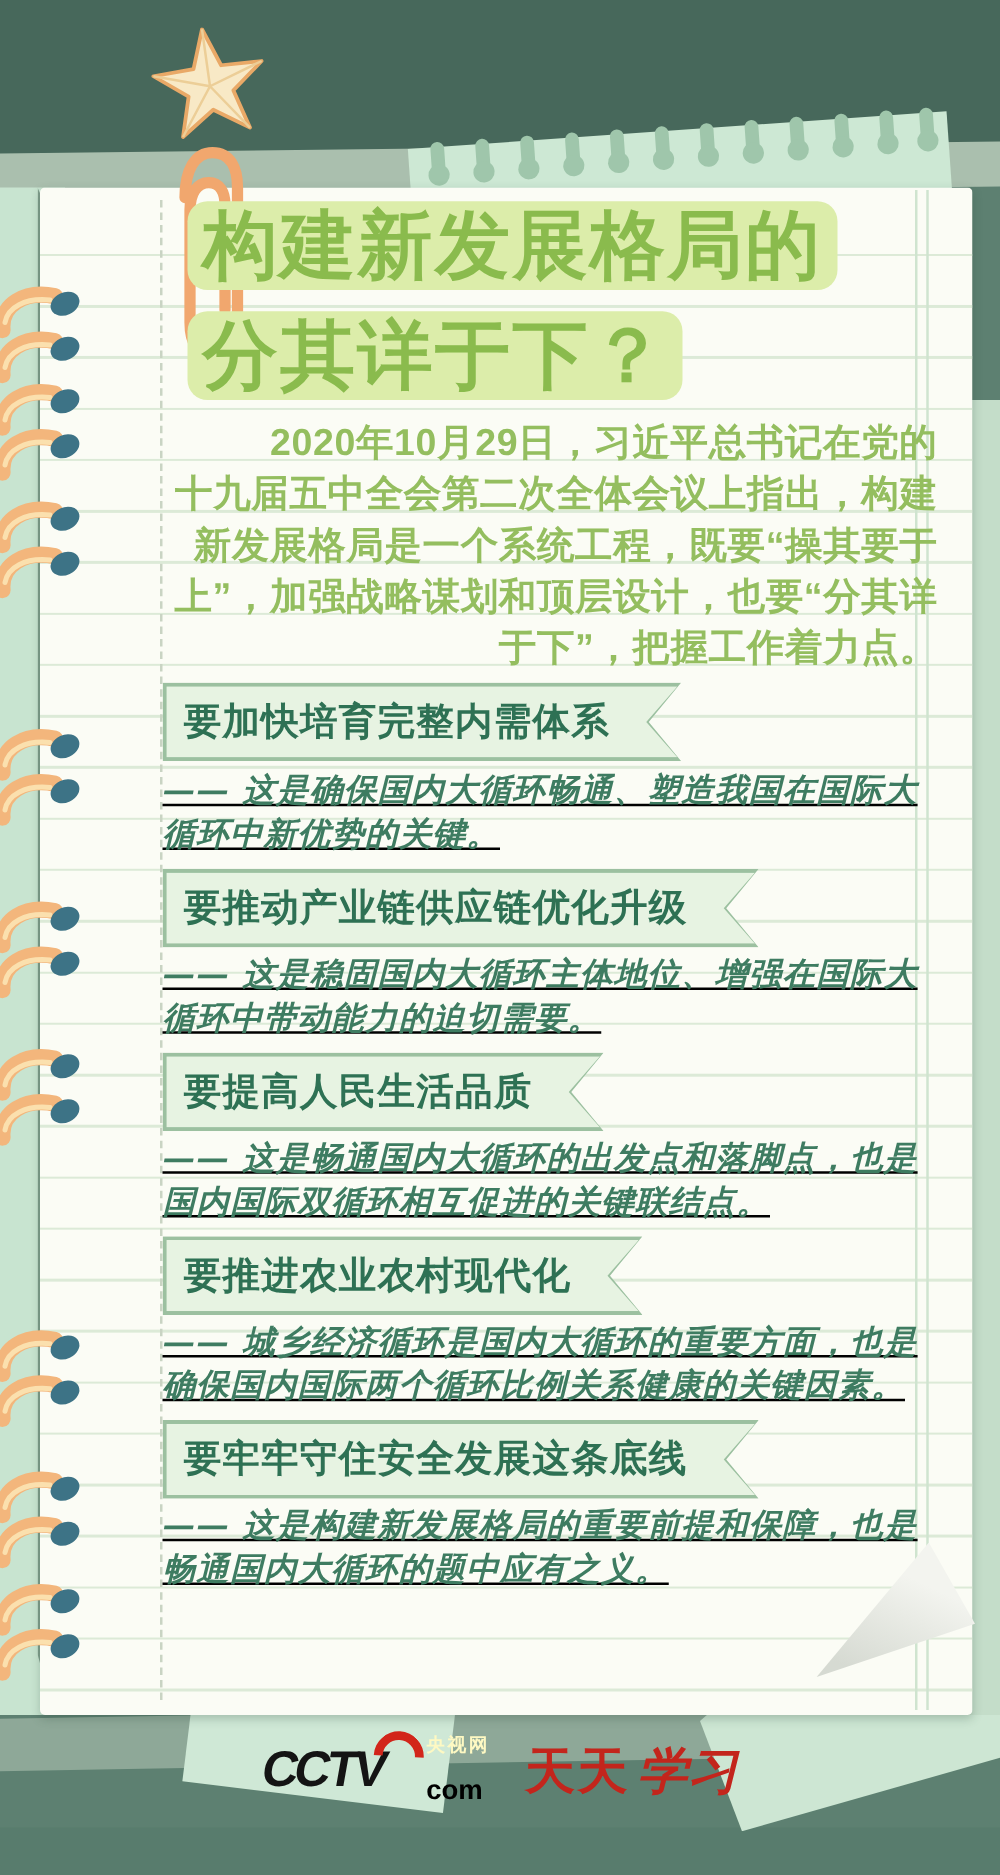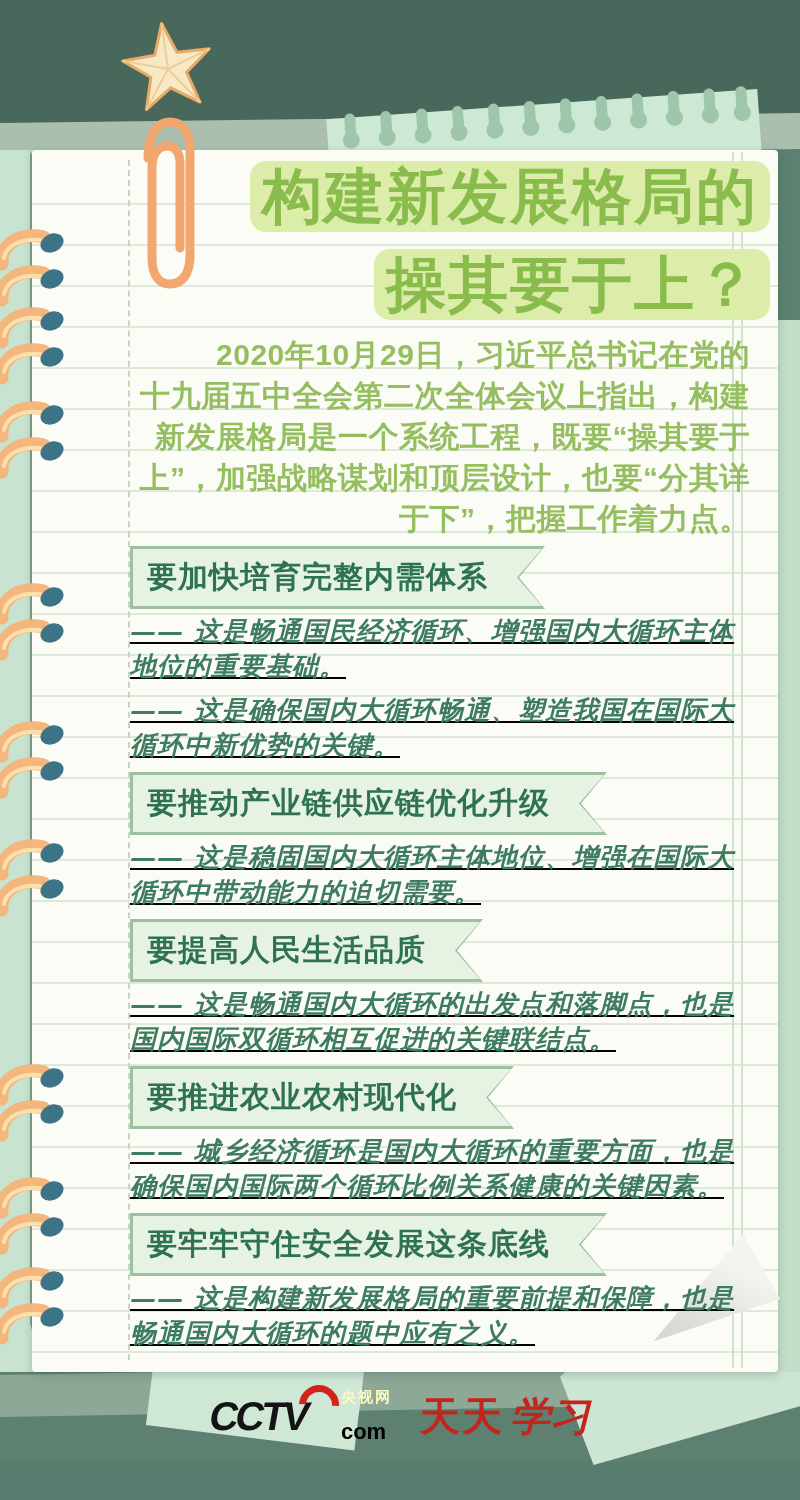--- a/index.html
+++ b/index.html
@@ -35,21 +35,21 @@
   .curl-fold{position:absolute;left:648px;top:1234px;width:132px;height:112px;background:linear-gradient(205deg,#f3f4ef 30%,#d6dad2 85%);clip-path:polygon(72% 0,4% 96%,100% 58%);}
 
   
   .rings{position:absolute;left:-4px;width:84px;height:112px;}
 
   
   .star{position:absolute;left:118px;top:22px;width:100px;height:95px;}
   .clip{position:absolute;left:126px;top:96px;width:80px;height:212px;}
 
   
-  .title{position:absolute;left:150px;top:156px;width:620px;text-align:right;font-weight:900;
+  .title{position:absolute;left:150px;top:156px;width:620px;text-align:left;font-weight:900;
     font-size:60px;line-height:82px;color:#8abb4d;letter-spacing:2px;}
   .title .hl{background:#dcedaa;border-radius:16px;padding:2px 12px;box-decoration-break:clone;}
   .title .l2{margin-top:6px;}
 
   
   .intro{position:absolute;left:138px;top:334px;width:612px;font-size:30px;line-height:41px;
     font-weight:bold;color:#94be5f;text-indent:2em;letter-spacing:.5px;margin:0;text-align:right;}
 
   
   .sections{position:absolute;left:130px;top:546px;width:622px;text-decoration:underline;}
@@ -224,32 +224,31 @@
   <svg class="star" viewBox="0 0 100 95">
     <polygon points="43.6,1.4 58.9,30.2 91.3,26.8 68.7,50.3 82,80.1 52.6,65.8 28.4,87.6 32.9,55.3 4.7,39 36.8,33.3" fill="#f8e9c6" stroke="#e9a967" stroke-width="3" stroke-linejoin="round"></polygon>
     <path d="M50,47 L43.6,1.4 M50,47 L91.3,26.8 M50,47 L82,80.1 M50,47 L28.4,87.6 M50,47 L4.7,39" stroke="#ecce97" stroke-width="2" fill="none"></path>
   </svg>
   <svg class="clip" viewBox="0 0 80 212">
     <path d="M22,62 C22,40 30,26 44,26 C58,26 64,38 64,54 L64,160 C64,178 56,188 44,188 C32,188 26,178 26,162 L26,72 C26,58 32,50 41,50 C50,50 54,58 54,68 L54,152" stroke="#f1a76e" stroke-width="9" fill="none" stroke-linecap="round"></path>
   </svg>
 
   <div class="title">
     <div class="l1"><span class="hl">构建新发展格局的</span></div>
-    <div class="l2"><span class="hl">操其要于上？</span></div>
+    <div class="l2"><span class="hl">分其详于下？</span></div>
   </div>
 
   <p class="intro">2020年10月29日，习近平总书记在党的十九届五中全会第二次全体会议上指出，构建新发展格局是一个系统工程，既要“操其要于上”，加强战略谋划和顶层设计，也要“分其详于下”，把握工作着力点。</p>
 
   <div class="sections">
 
     <div class="section">
       <div class="sec-banner">
         <span class="sec-banner-in">要加快培育完整内需体系</span>
       </div>
-      <p class="sec-body">—— 这是畅通国民经济循环、增强国内大循环主体地位的重要基础。</p>
     </div>
 
     <div class="section">
       <p class="sec-body">—— 这是确保国内大循环畅通、塑造我国在国际大循环中新优势的关键。</p>
     </div>
 
     <div class="section">
       <div class="sec-banner">
         <span class="sec-banner-in">要推动产业链供应链优化升级</span>
       </div>

